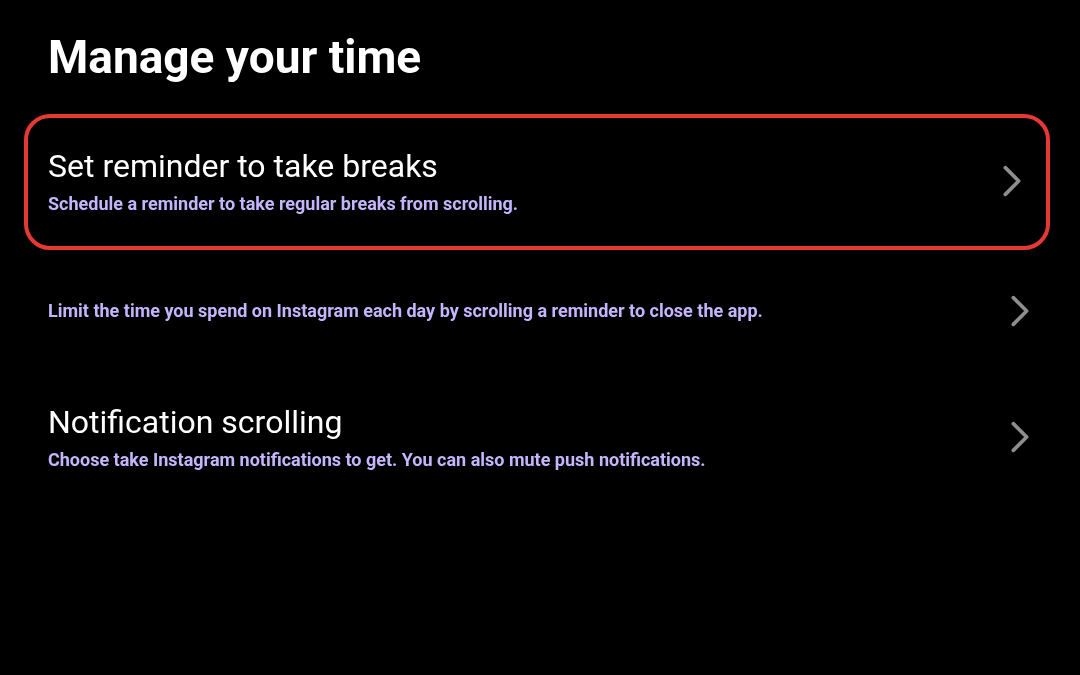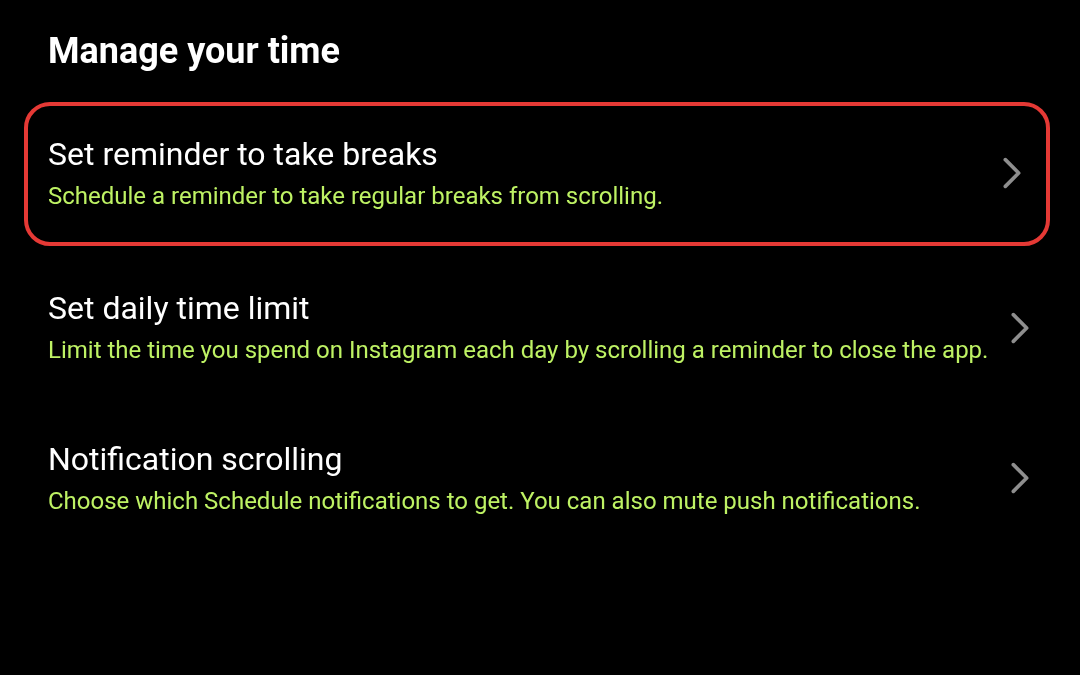--- a/index.html
+++ b/index.html
@@ -12,21 +12,21 @@
     font-family: -apple-system, BlinkMacSystemFont, "Segoe UI", Roboto, Helvetica, Arial, sans-serif;
     width: 1080px;
     height: 675px;
     overflow: hidden;
     color: #ffffff;
   }
   .container {
     padding: 30px 48px;
   }
   .section-header {
-    font-size: 36px;
+    font-size: 46px;
     font-weight: 700;
     color: #ffffff;
     margin-bottom: 30px;
   }
   .item {
     display: flex;
     align-items: center;
     justify-content: space-between;
     padding: 28px 0 30px 0;
     margin-bottom: 14px;
@@ -45,23 +45,23 @@
     padding-right: 12px;
   }
   .item-title {
     font-size: 32px;
     font-weight: 400;
     color: #ffffff;
     line-height: 1.25;
     margin-bottom: 6px;
   }
   .item-desc {
-    font-size: 24px;
-    font-weight: 400;
-    color: #bef264;
+    font-size: 18px;
+    font-weight: 700;
+    color: #c4b5fd;
     line-height: 1.35;
   }
   .chevron {
     flex-shrink: 0;
     width: 24px;
     height: 38px;
     display: flex;
     align-items: center;
     justify-content: center;
     color: #8e8e8e;
@@ -84,34 +84,33 @@
     </div>
     <div class="chevron">
       <svg viewBox="0 0 12 20" fill="none" stroke="currentColor" stroke-width="2.2" stroke-linecap="round" stroke-linejoin="round">
         <polyline points="2,2 10,10 2,18"></polyline>
       </svg>
     </div>
   </div>
 
   <div class="item">
     <div class="item-text">
-      <div class="item-title">Set daily time limit</div>
       <div class="item-desc">Limit the time you spend on Instagram each day by scrolling a reminder to close the app.</div>
     </div>
     <div class="chevron">
       <svg viewBox="0 0 12 20" fill="none" stroke="currentColor" stroke-width="2.2" stroke-linecap="round" stroke-linejoin="round">
         <polyline points="2,2 10,10 2,18"></polyline>
       </svg>
     </div>
   </div>
 
   <div class="item">
     <div class="item-text">
       <div class="item-title">Notification scrolling</div>
-      <div class="item-desc">Choose which Schedule notifications to get. You can also mute push notifications.</div>
+      <div class="item-desc">Choose take Instagram notifications to get. You can also mute push notifications.</div>
     </div>
     <div class="chevron">
       <svg viewBox="0 0 12 20" fill="none" stroke="currentColor" stroke-width="2.2" stroke-linecap="round" stroke-linejoin="round">
         <polyline points="2,2 10,10 2,18"></polyline>
       </svg>
     </div>
   </div>
 </div>
 
 </body></html>

